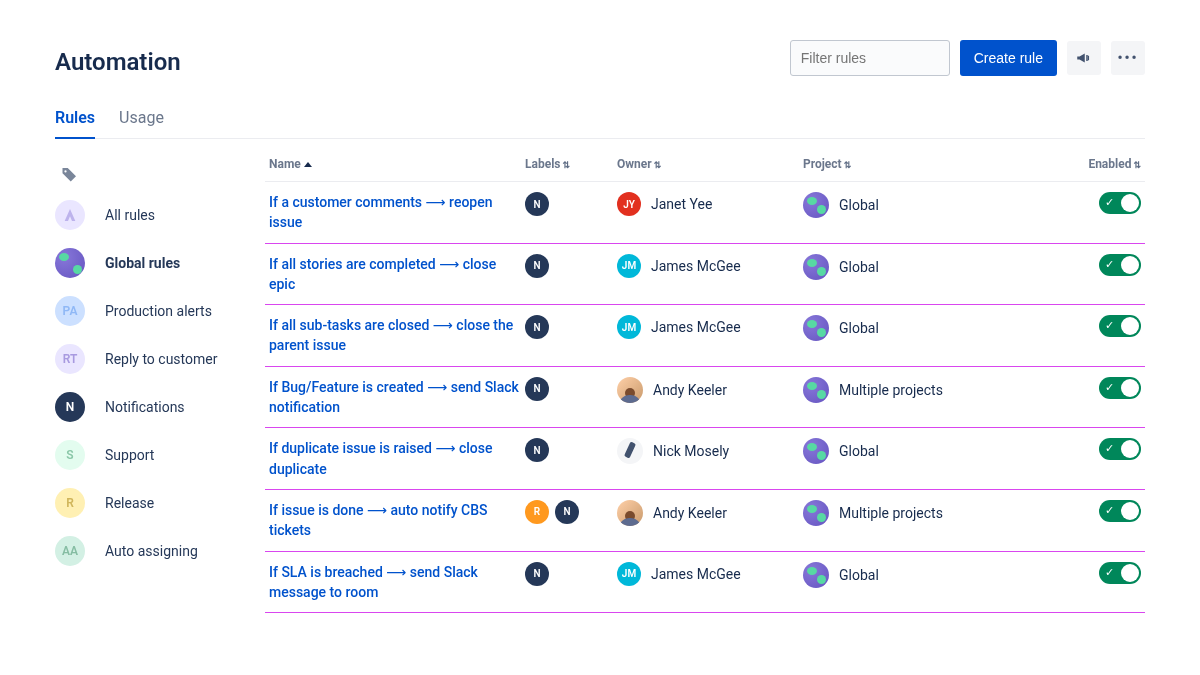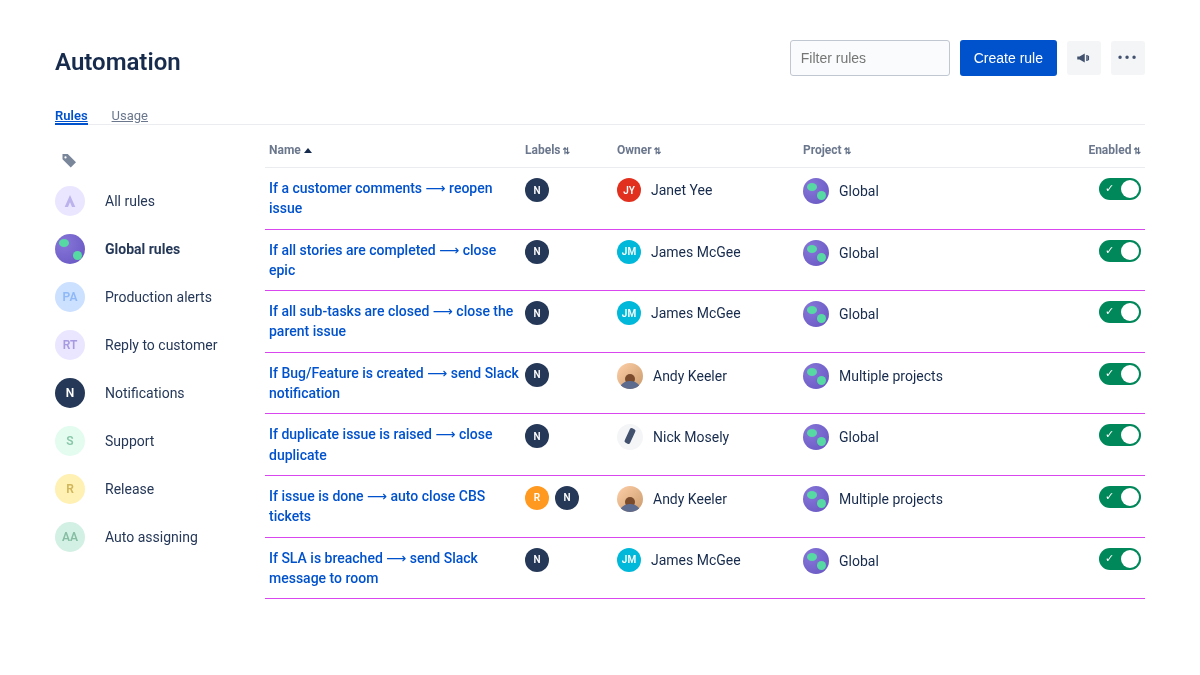--- a/index.html
+++ b/index.html
@@ -61,25 +61,25 @@
     justify-content: center;
     cursor: pointer;
     color: #42526E;
   }
   .tabs {
     display: flex;
     gap: 24px;
     border-bottom: 1px solid #EBECF0;
   }
   .tab {
-    font-size: 13px;
+    padding-bottom: 10px;
+    font-size: 16px;
     color: #6B778C;
     cursor: pointer;
     margin-bottom: -1px;
-    text-decoration: underline;
   }
   .tab.active {
     color: #0052CC;
     font-weight: 600;
     border-bottom: 2px solid #0052CC;
   }
   .content {
     display: flex;
     margin-top: 18px;
   }
@@ -454,21 +454,21 @@
                 <span class="project-name">Global</span>
               </div>
             </div>
             <div class="col-enabled">
               <div class="toggle">
                 <span class="check">✓</span>
               </div>
             </div>
           </div>
           <div class="trow">
-            <div class="col-name"><span class="rule-link">If issue is done ⟶ auto close CBS tickets</span></div>
+            <div class="col-name"><span class="rule-link">If issue is done ⟶ auto notify CBS tickets</span></div>
             <div class="col-labels">
               <div class="label-chips">
                 <span class="avatar small" style="background: rgb(255, 153, 31);">R</span>
                 <span class="avatar small" style="background: rgb(37, 56, 88);">N</span>
               </div>
             </div>
             <div class="col-owner">
               <div class="owner-cell">
                 <span class="photo"></span>
                 <span class="owner-name">Andy Keeler</span>

